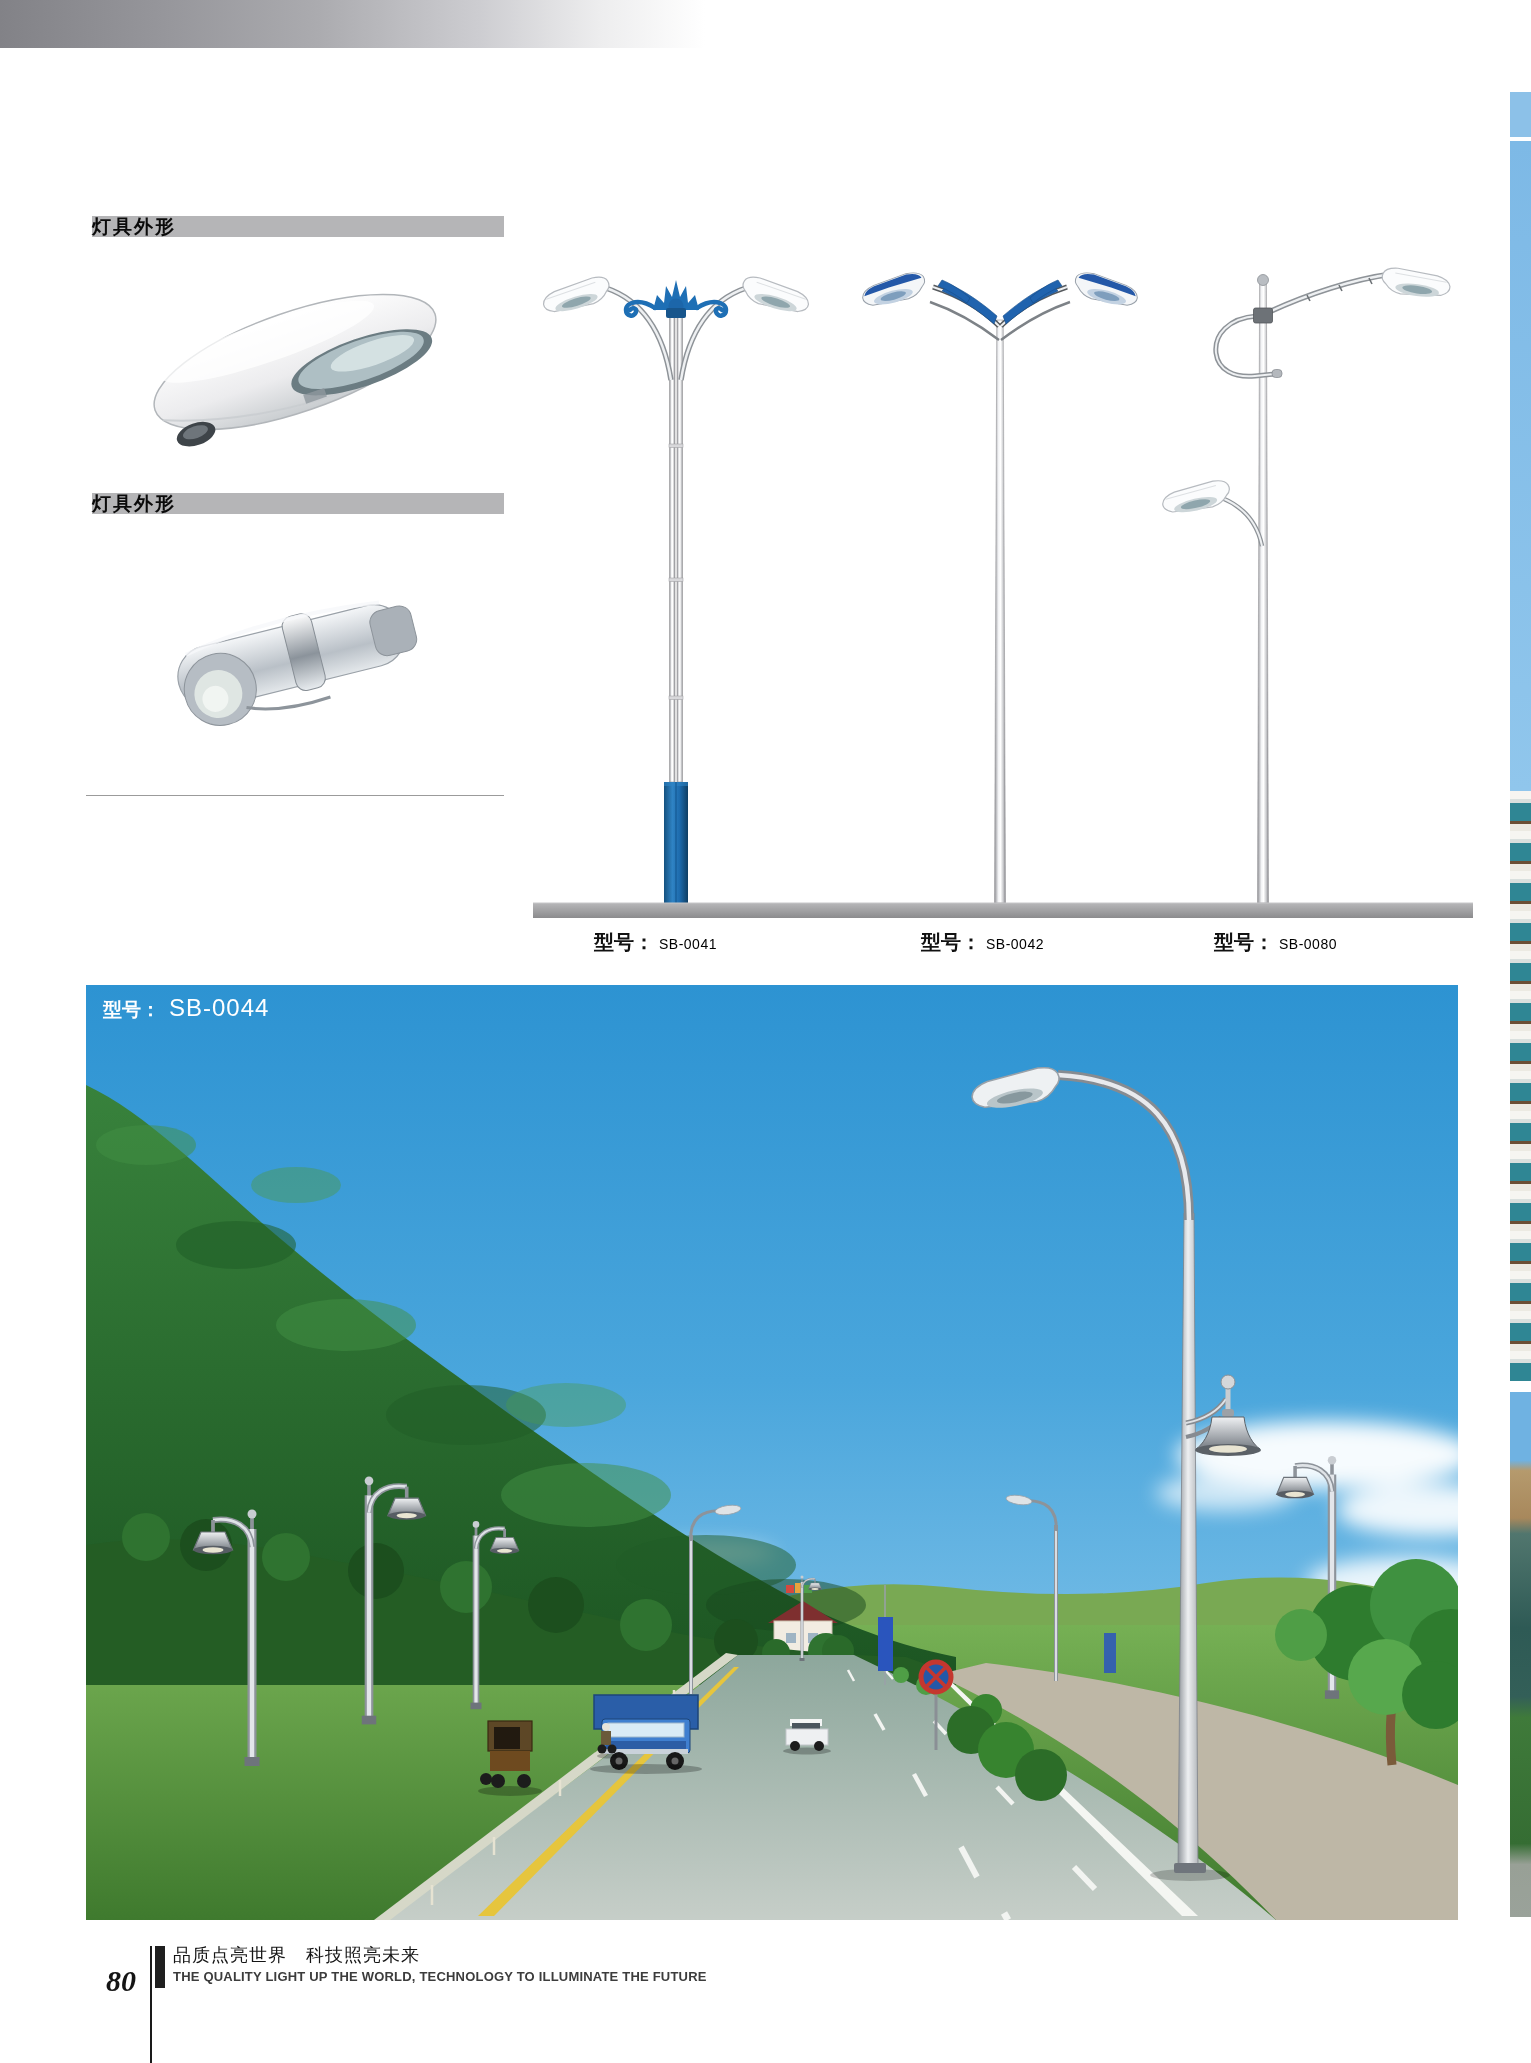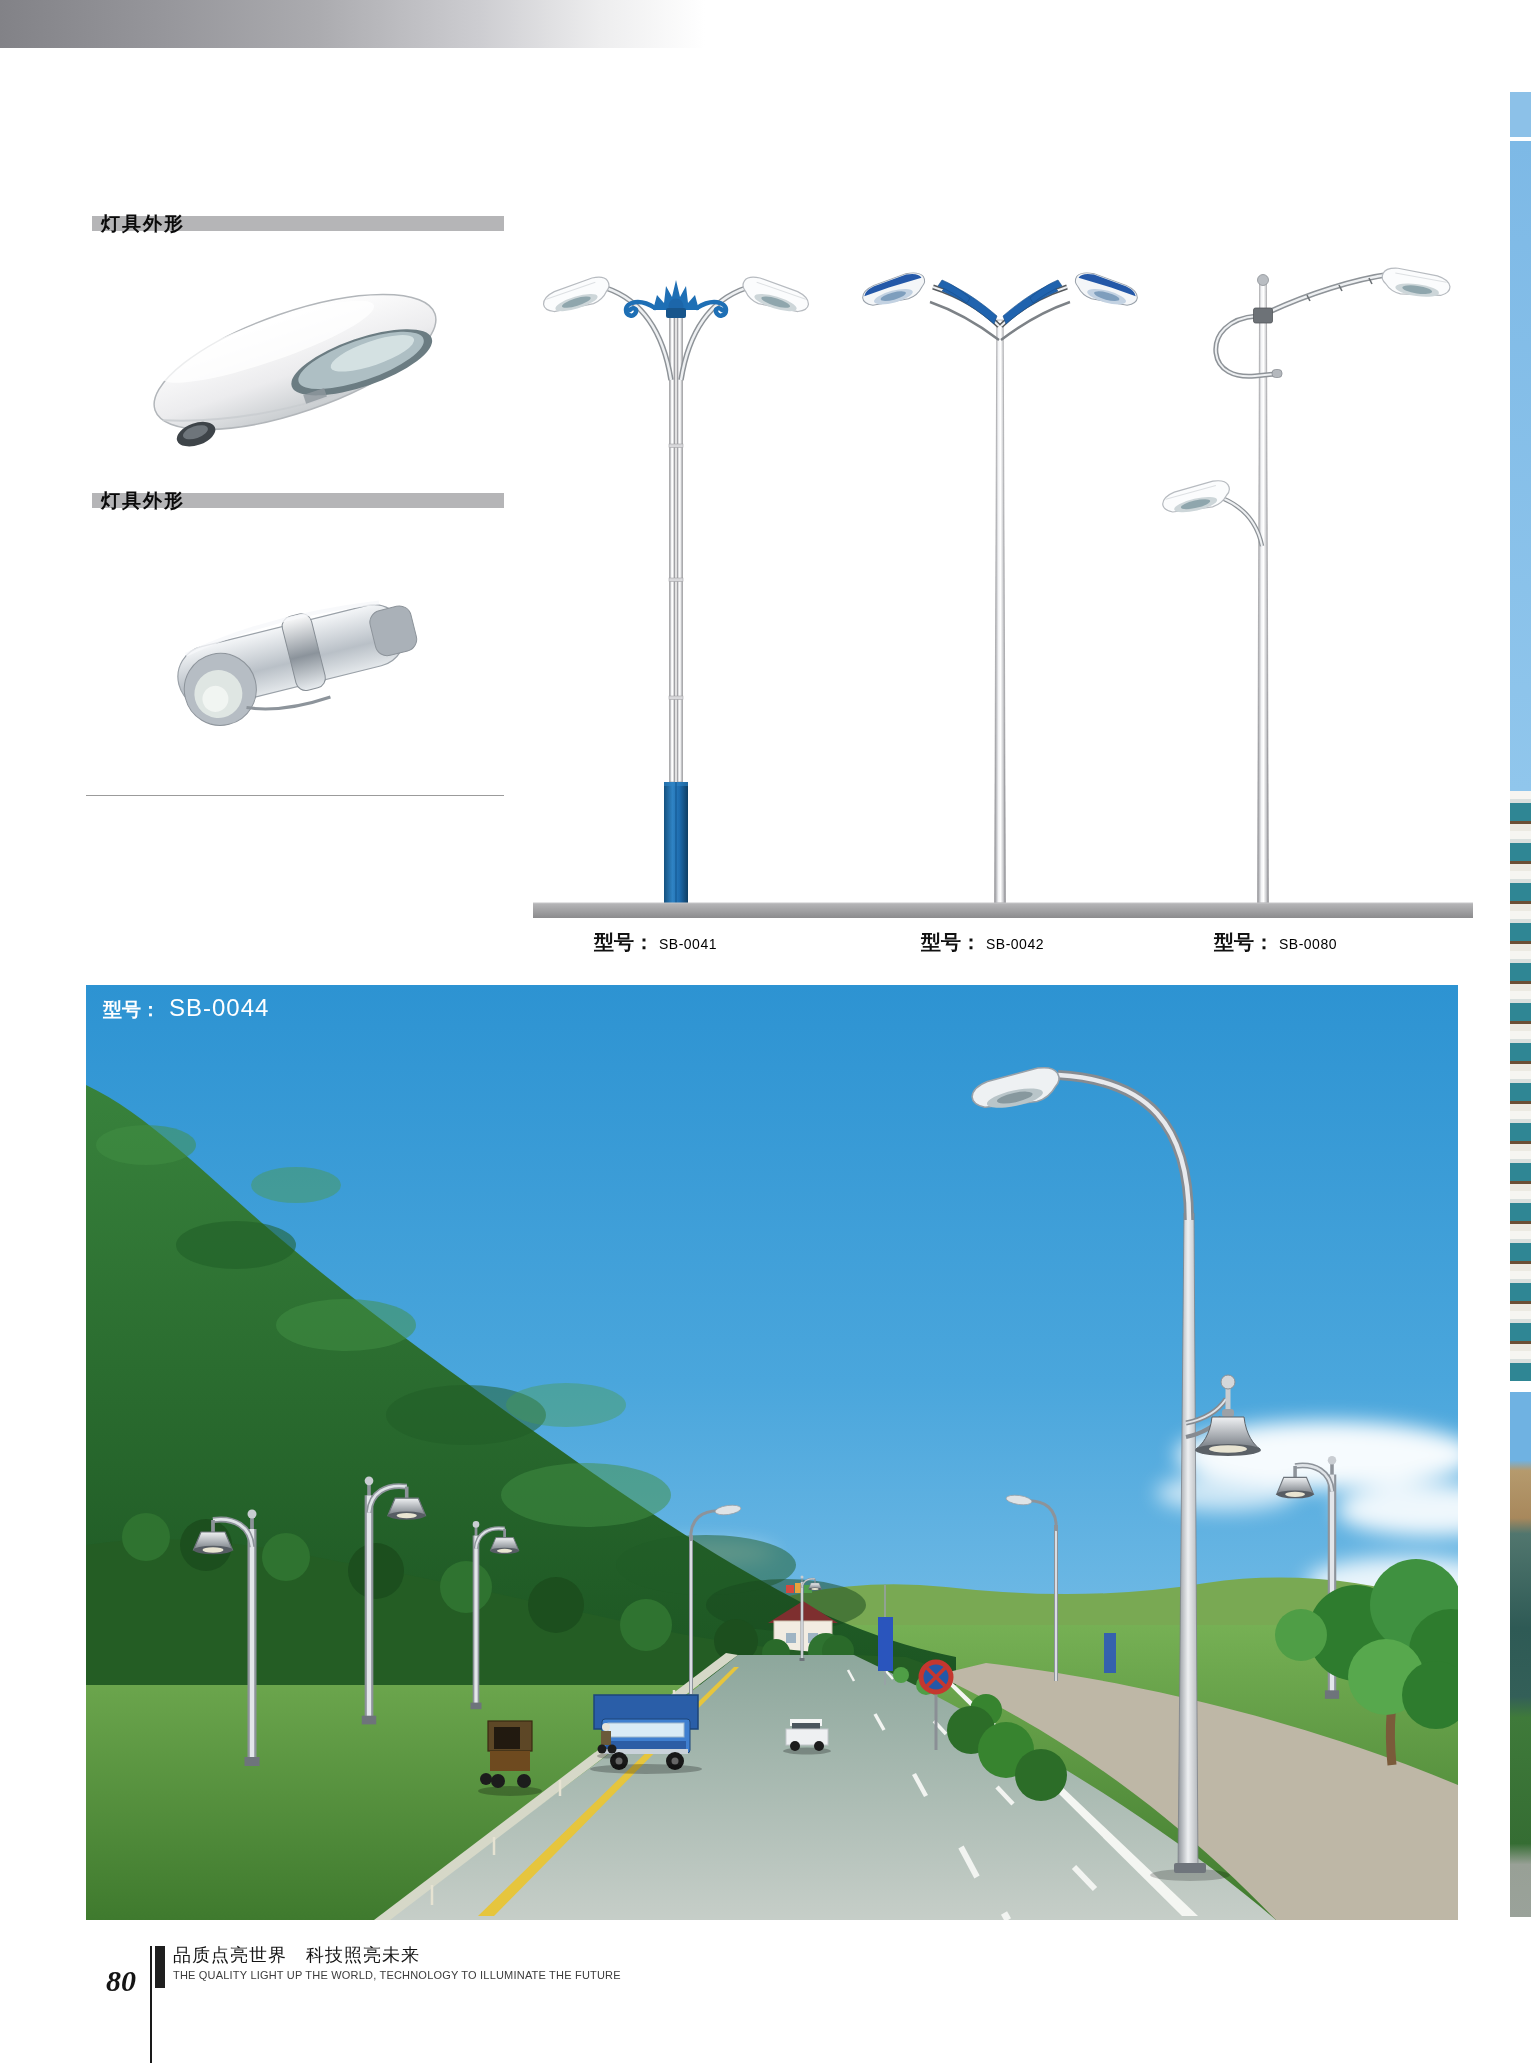--- a/index.html
+++ b/index.html
@@ -4,22 +4,22 @@
 <style>
   html,body{margin:0;padding:0;background:#ffffff}
   .page{position:relative;width:1531px;height:2063px;background:#ffffff;overflow:hidden;
         font-family:"Liberation Sans",sans-serif}
 
   
   .topbar{position:absolute;left:0;top:0;width:705px;height:48px;
     background:linear-gradient(to right,#828287 0%,#95959a 22%,#ababaf 45%,#cdcdd1 68%,#ededee 85%,#ffffff 100%)}
 
   
-  .secbar{position:absolute;left:92px;width:412px;height:15px;background:#b5b5b7;
-    display:flex;align-items:center;padding-left:9px;box-sizing:border-box}
+  .secbar{position:absolute;left:92px;width:412px;height:21px;background:#b5b5b7;
+    display:flex;align-items:center;box-sizing:border-box}
   .secbar .t{font-family:"Liberation Serif",serif;font-weight:bold;font-size:19px;color:#0a0a0a;letter-spacing:2px}
   .secbar1{top:216px}.secbar2{top:493px}
 
   .fixture{position:absolute}
   .fix1{left:126px;top:256px;width:338px;height:215px}
   .fix2{left:139px;top:560px;width:298px;height:182px}
   .divider{position:absolute;left:86px;top:795px;width:418px;height:1px;background:#9b9b9b}
 
   .poles{position:absolute;left:520px;top:248px;width:960px;height:670px}
 
@@ -44,21 +44,21 @@
   .seg4{top:1300px;height:525px;
     background:linear-gradient(to bottom,#6fb2e2 0%,#6fb2e2 13%,#b59a6d 15%,#a8885c 24%,#51766e 27%,#2e5a55 45%,#335f58 58%,#3f7a3a 62%,#356d33 86%,#98a096 90%,#9aa29a 100%)}
 
   
   .pagenum{position:absolute;left:106px;top:1964px;font-family:"Liberation Serif",serif;
     font-style:italic;font-weight:bold;font-size:30px;color:#141414}
   .vline{position:absolute;left:150px;top:1946px;width:2px;height:117px;background:#1a1a1a}
   .vbar{position:absolute;left:155px;top:1946px;width:10px;height:42px;background:#1f1f1f}
   .slogans{position:absolute;left:173px;top:1943px}
   .cn{font-size:18px;font-weight:normal;color:#151515;letter-spacing:1px}
-  .en{font-size:11px;font-weight:normal;color:#3c3c3c;letter-spacing:.2px;margin-top:2px}
+  .en{font-size:13px;font-weight:bold;color:#3c3c3c;letter-spacing:.2px;margin-top:2px}
 </style>
 </head>
 <body>
 
 <div class="page">
 
   <div class="topbar"></div>
 
   <div class="secbar secbar1">
     <span class="t">灯具外形</span>

